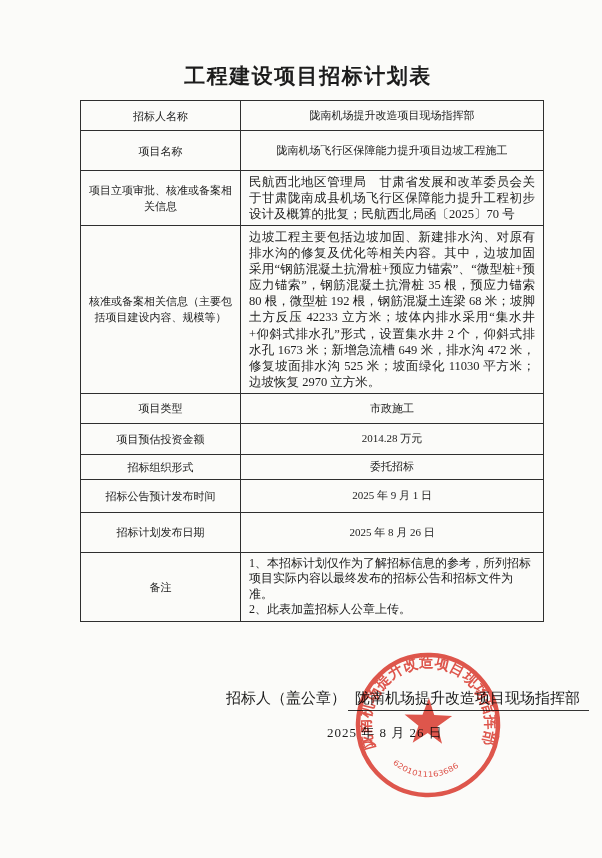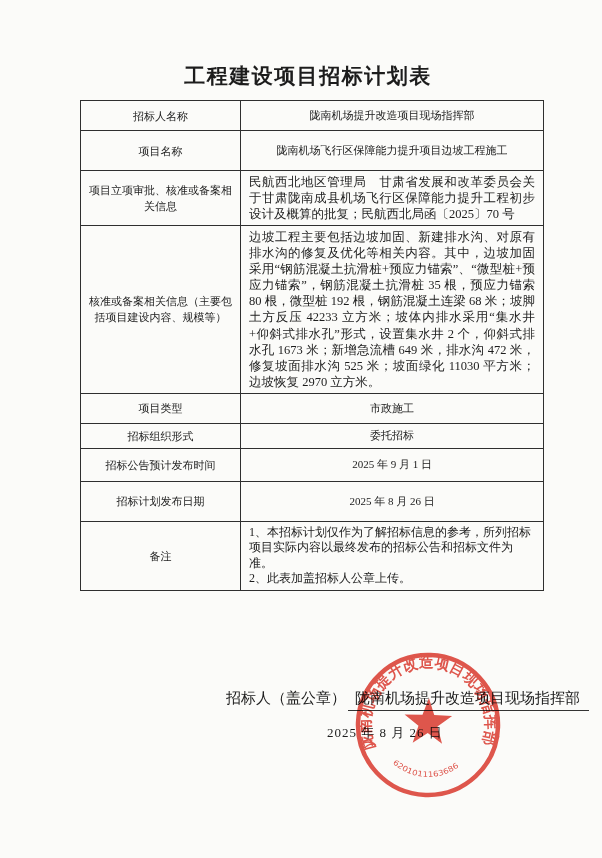--- a/index.html
+++ b/index.html
@@ -94,20 +94,24 @@
     <td class="c-value long">民航西北地区管理局　甘肃省发展和改革委员会关于甘肃陇南成县机场飞行区保障能力提升工程初步设计及概算的批复；民航西北局函〔2025〕70 号</td>
   </tr>
   <tr class="r5">
     <td class="c-label">核准或备案相关信息（主要包括项目建设内容、规模等）</td>
     <td class="c-value long">边坡工程主要包括边坡加固、新建排水沟、对原有排水沟的修复及优化等相关内容。其中，边坡加固采用“钢筋混凝土抗滑桩+预应力锚索”、“微型桩+预应力锚索”，钢筋混凝土抗滑桩 35 根，预应力锚索 80 根，微型桩 192 根，钢筋混凝土连梁 68 米；坡脚土方反压 42233 立方米；坡体内排水采用“集水井+仰斜式排水孔”形式，设置集水井 2 个，仰斜式排水孔 1673 米；新增急流槽 649 米，排水沟 472 米，修复坡面排水沟 525 米；坡面绿化 11030 平方米；边坡恢复 2970 立方米。</td>
   </tr>
   <tr class="r6">
     <td class="c-label">项目类型</td>
     <td class="c-value">市政施工</td>
   </tr>
+  <tr class="r7">
+    <td class="c-label">项目预估投资金额</td>
+    <td class="c-value">2014.28 万元</td>
+  </tr>
   <tr class="r8">
     <td class="c-label">招标组织形式</td>
     <td class="c-value">委托招标</td>
   </tr>
   <tr class="r10">
     <td class="c-label">招标公告预计发布时间</td>
     <td class="c-value">2025 年 9 月 1 日</td>
   </tr>
   <tr class="r11">
     <td class="c-label">招标计划发布日期</td>

